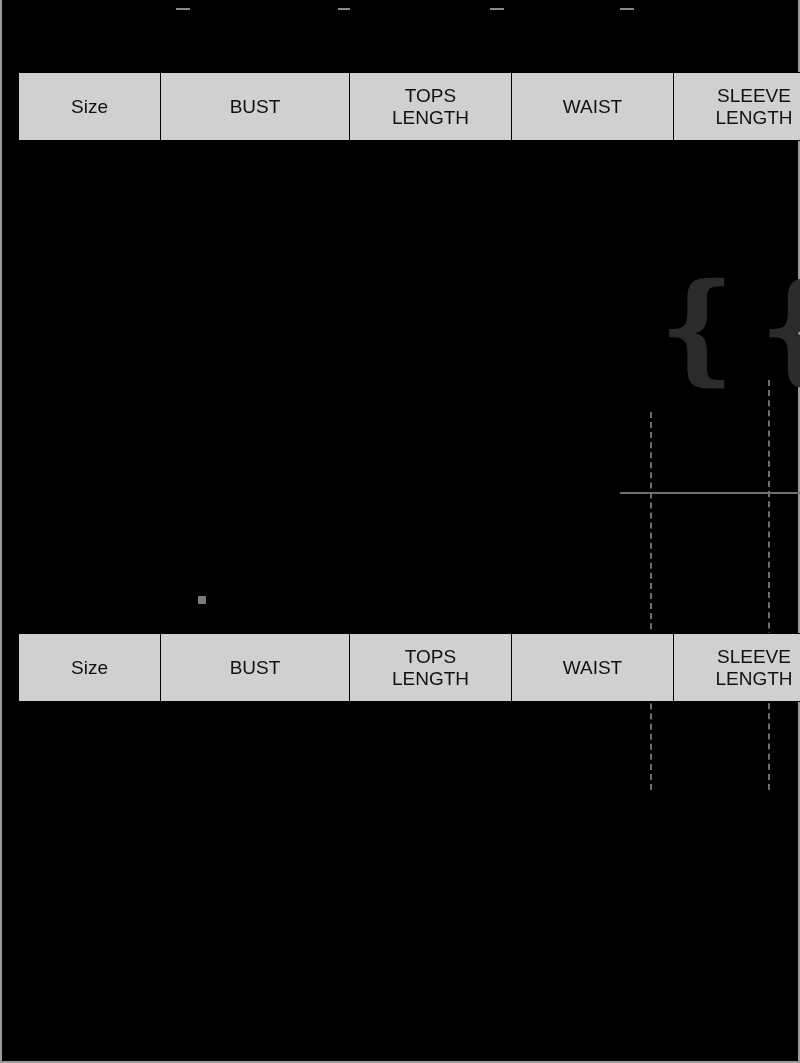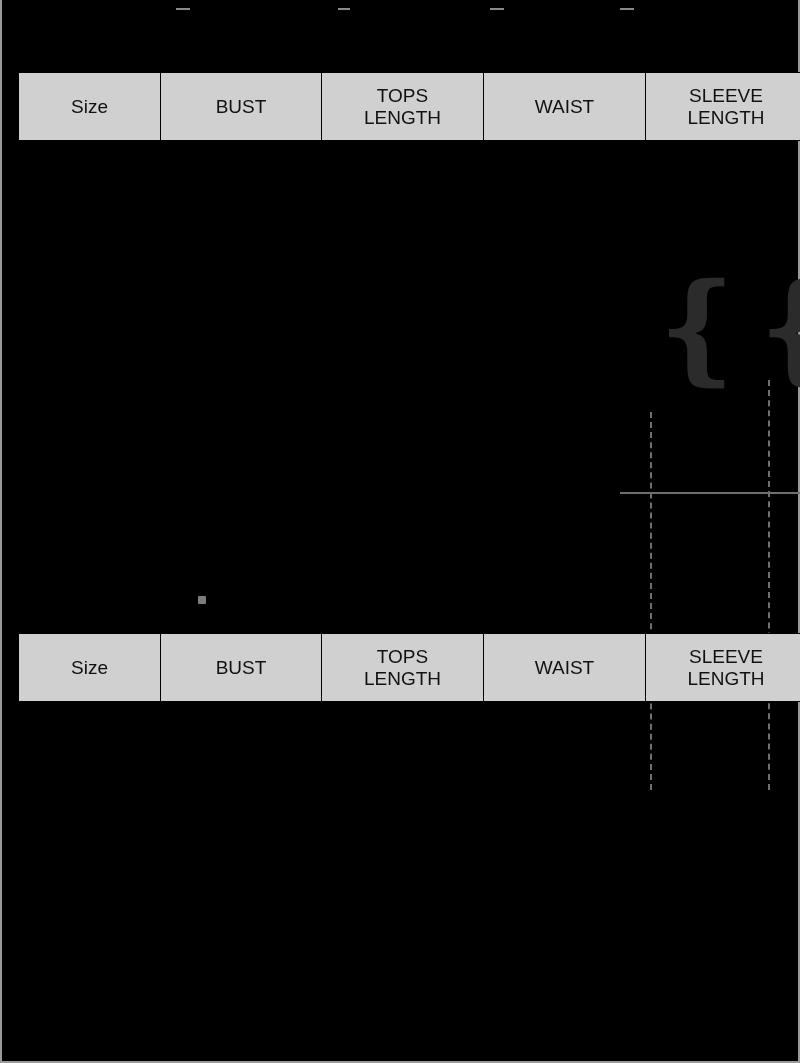--- a/index.html
+++ b/index.html
@@ -70,21 +70,21 @@
     font-size: 19px;
     font-weight: 400;
     line-height: 1.15;
     height: 68px;
     text-align: center;
     vertical-align: middle;
     padding: 2px 4px;
     box-sizing: border-box;
   }
   .col-size { width: 142px; }
-  .col-bust { width: 161px; }
+  .col-bust { width: 189px; }
   .col-tops { width: 162px; }
   .col-waist { width: 162px; }
   .col-sleeve { width: 161px; }
 
   
   .dash-v {
     position: absolute;
     width: 0;
     border-left: 2px dashed #6f6f6f;
   }

